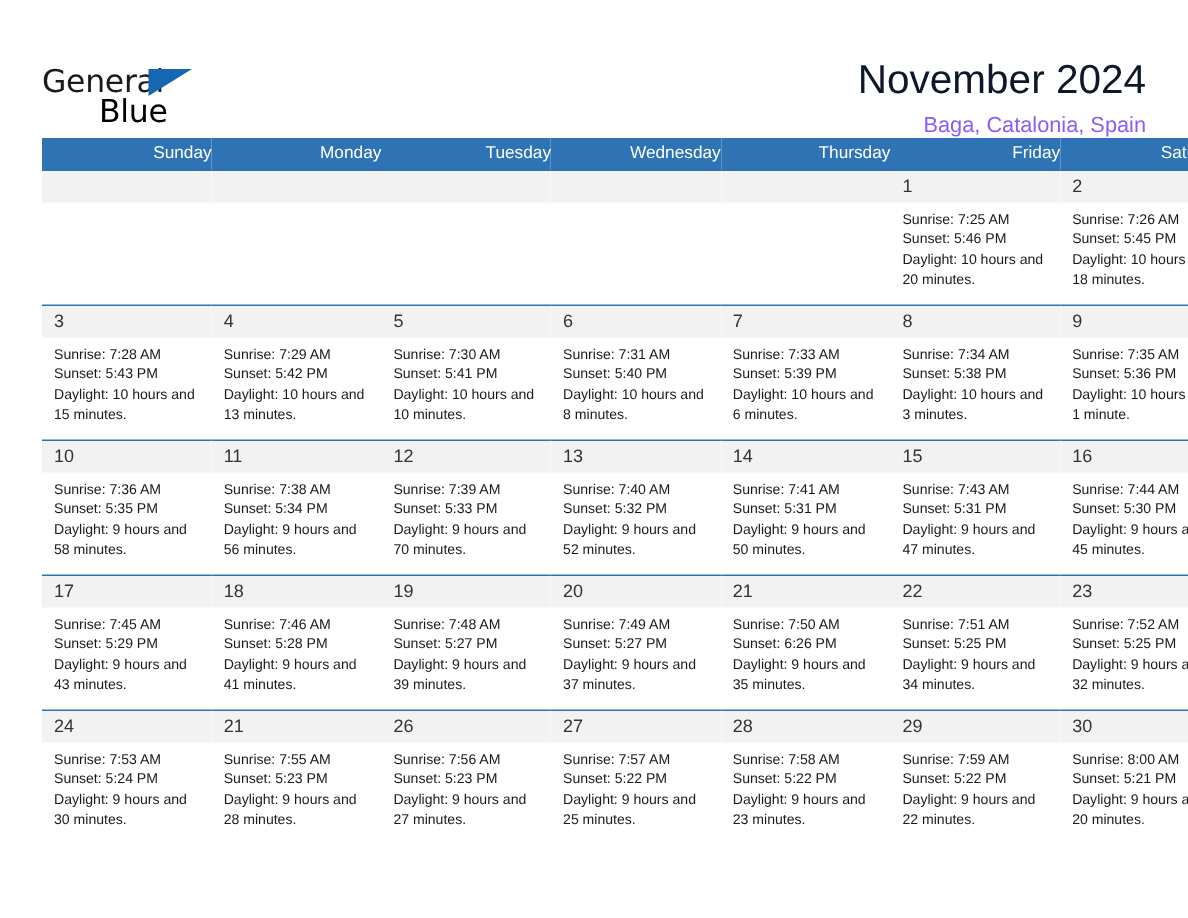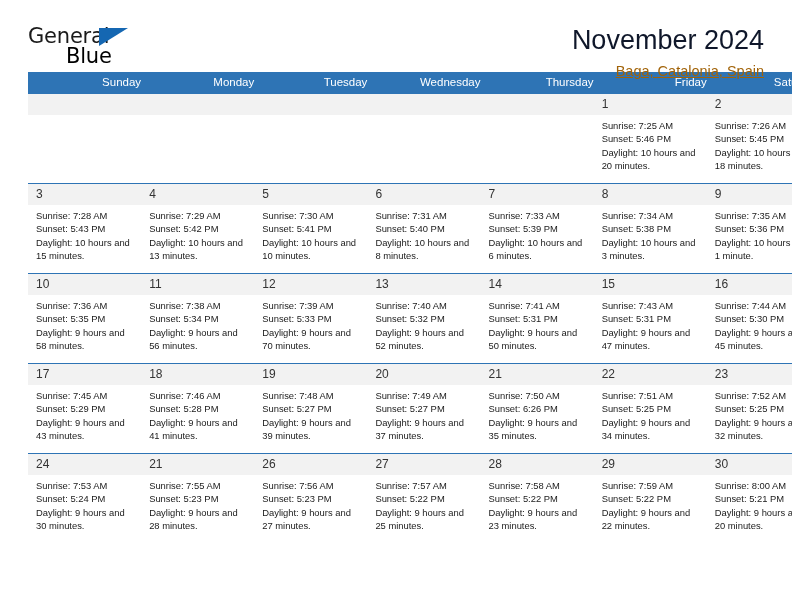--- a/index.html
+++ b/index.html
@@ -18,23 +18,23 @@
     position: relative;
     width: 792px;
     height: 612px;
     box-sizing: border-box;
     padding: 0 28px;
   }
 
   
   .top-bar {
     position: relative;
-    height: 72px;
+    height: 92px;
     display: flex;
-    align-items: flex-start;
+    align-items: flex-end;
     justify-content: space-between;
   }
   .brand {
     margin-top: 26px;
     position: relative;
     width: 120px;
     height: 48px;
     line-height: 1;
     user-select: none;
   }
@@ -73,23 +73,22 @@
   .cal-title {
     font-size: 27px;
     color: #0f172a;
     font-weight: normal;
     line-height: 1.05;
     white-space: nowrap;
   }
   .cal-subtitle {
     margin-top: 9px;
     font-size: 14.5px;
-    color: #a16207;
+    color: #8b5cf6;
     white-space: nowrap;
-    text-decoration: underline;
   }
 
   
   .calendar {
     width: 736px;
     border-collapse: collapse;
     table-layout: fixed;
   }
   .calendar th {
     background: #2e74b5;

